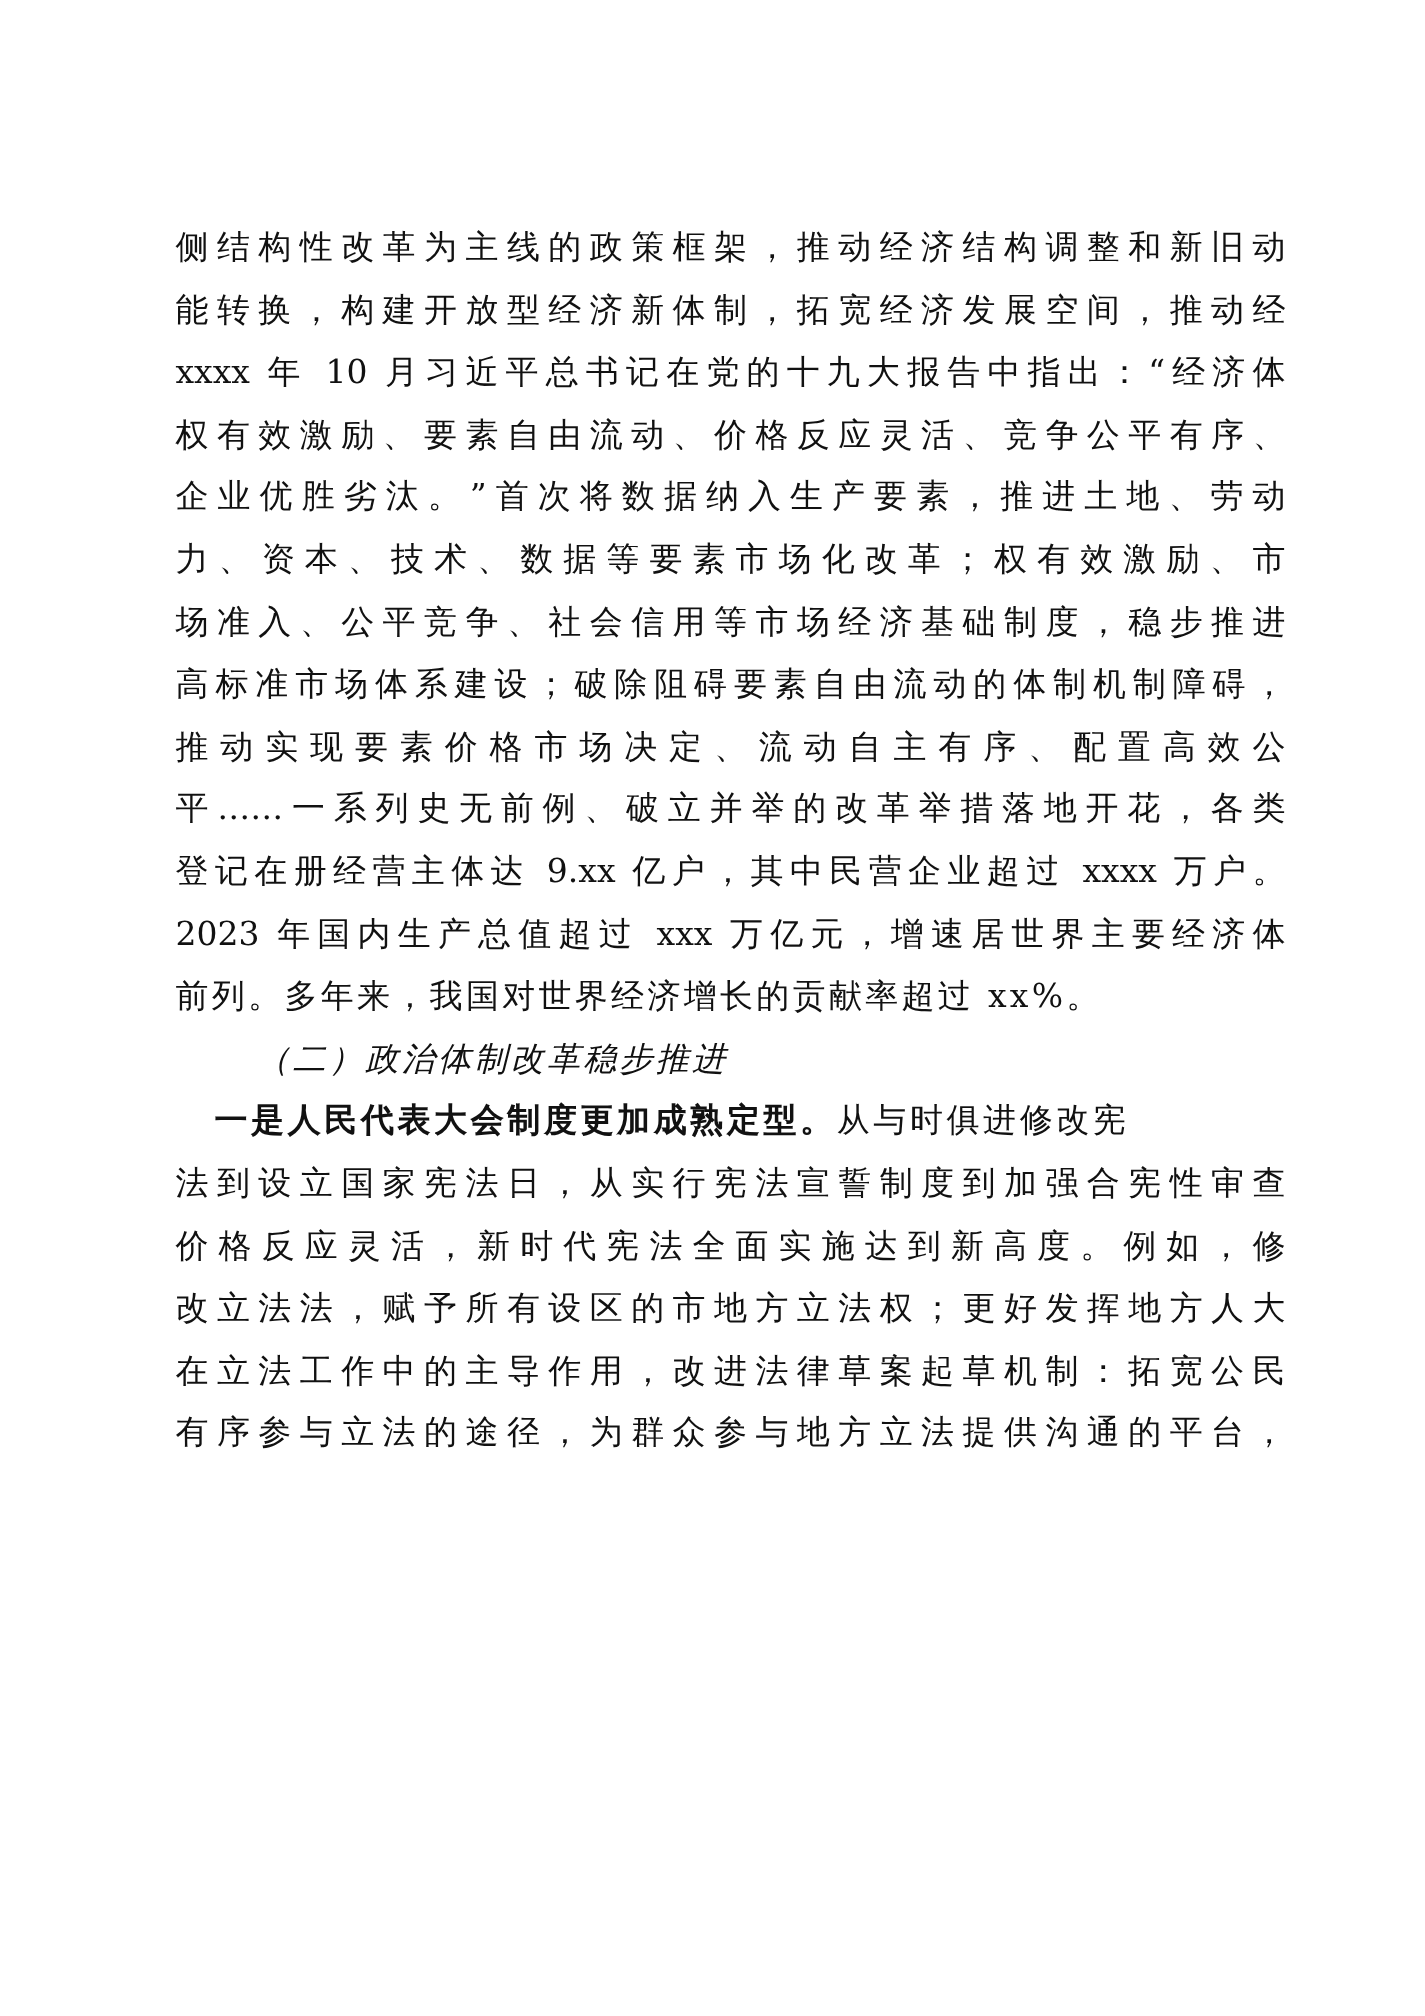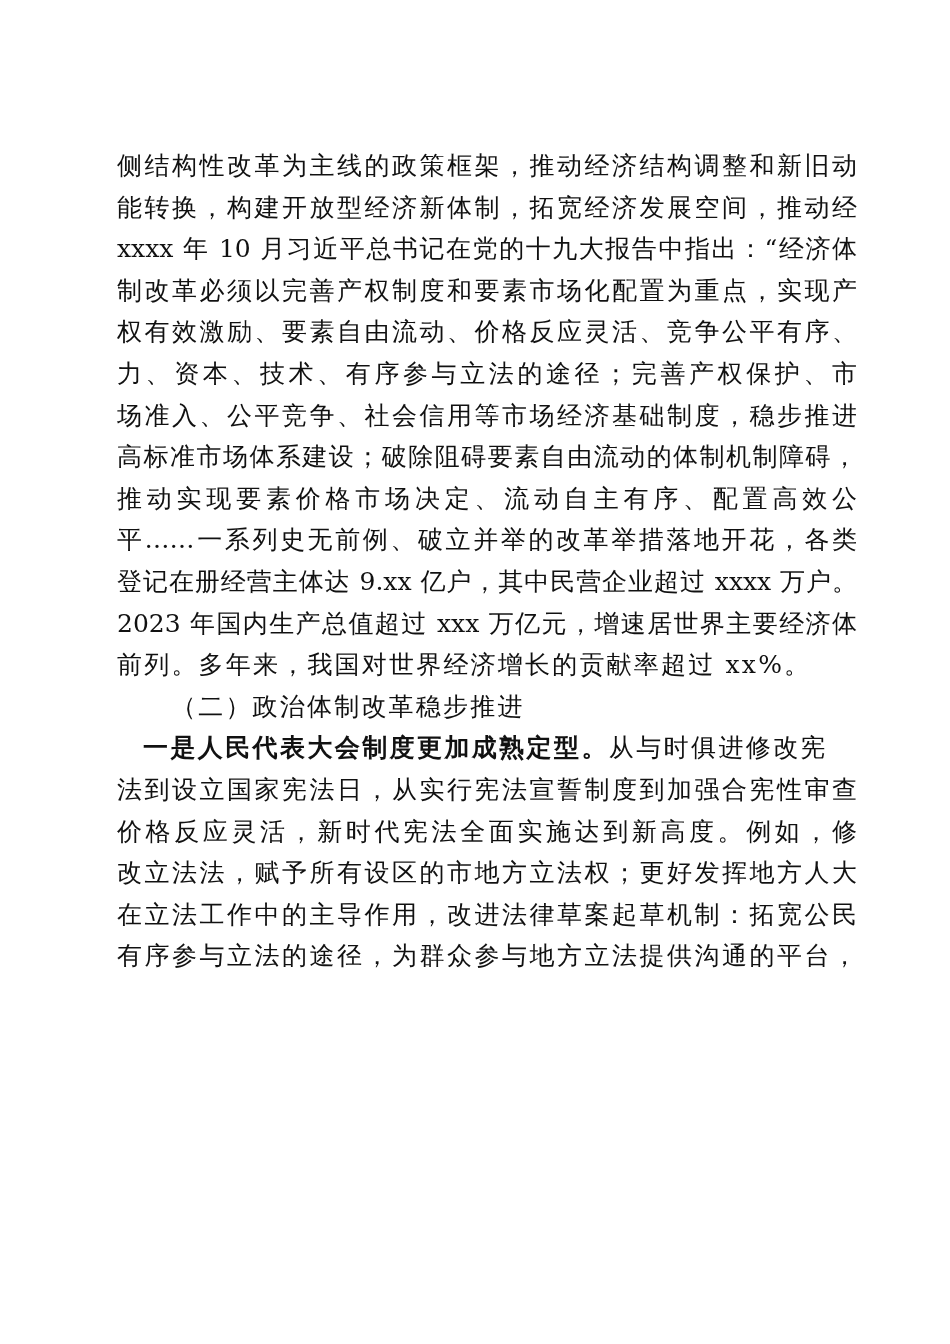--- a/index.html
+++ b/index.html
@@ -7,46 +7,46 @@
   .page {
     position: absolute; left: 0; top: 0; width: 950px; height: 1344px; background: #ffffff;
   }
   .content {
     position: absolute; left: 117px; top: 145px; width: 740px;
     font-family: "DejaVu Serif", "Liberation Serif", serif;
     color: #111111;
   }
   .line {
     height: 41.6px; line-height: 41.6px;
-    font-size: 25px;
+    font-size: 22px;
     white-space: nowrap;
     letter-spacing: 2.2px;
   }
   .line.justify { text-align: justify; text-align-last: justify; letter-spacing: 0; }
-  .indent2 { padding-left: 54px; }
+  .indent2 { padding-left: 54px; font-style: italic; }
   .indent1 { padding-left: 26px; }
   .heading { font-family: "DejaVu Sans", "Liberation Sans", sans-serif; }
   .bold { font-weight: bold; font-family: Liberation Mono, monospace; }
 </style>
 </head>
 <body>
 
 <div class="page">
   <div class="content">
 
     <div>
       <div class="line justify">侧结构性改革为主线的政策框架，推动经济结构调整和新旧动</div>
       <div class="line justify">能转换，构建开放型经济新体制，拓宽经济发展空间，推动经</div>
     </div>
 
     <div>
       <div class="line justify">xxxx 年 10 月习近平总书记在党的十九大报告中指出：“经济体</div>
-      <div class="line justify">制改革必须以完善产权制度和要素市场化配置为重点，实现产</div>
       <div class="line justify">权有效激励、要素自由流动、价格反应灵活、竞争公平有序、</div>
-      <div class="line justify">力、资本、技术、有序参与立法的途径；完善产权保护、市</div>
+      <div class="line justify">企业优胜劣汰。”首次将数据纳入生产要素，推进土地、劳动</div>
+      <div class="line justify">力、资本、技术、数据等要素市场化改革；权有效激励、市</div>
       <div class="line justify">场准入、公平竞争、社会信用等市场经济基础制度，稳步推进</div>
       <div class="line justify">高标准市场体系建设；破除阻碍要素自由流动的体制机制障碍，</div>
       <div class="line justify">推动实现要素价格市场决定、流动自主有序、配置高效公</div>
       <div class="line justify">平……一系列史无前例、破立并举的改革举措落地开花，各类</div>
       <div class="line justify">登记在册经营主体达 9.xx 亿户，其中民营企业超过 xxxx 万户。</div>
       <div class="line justify">2023 年国内生产总值超过 xxx 万亿元，增速居世界主要经济体</div>
       <div class="line">前列。多年来，我国对世界经济增长的贡献率超过 xx%。</div>
     </div>
 
     <div class="line indent2 heading">（二）政治体制改革稳步推进</div>

